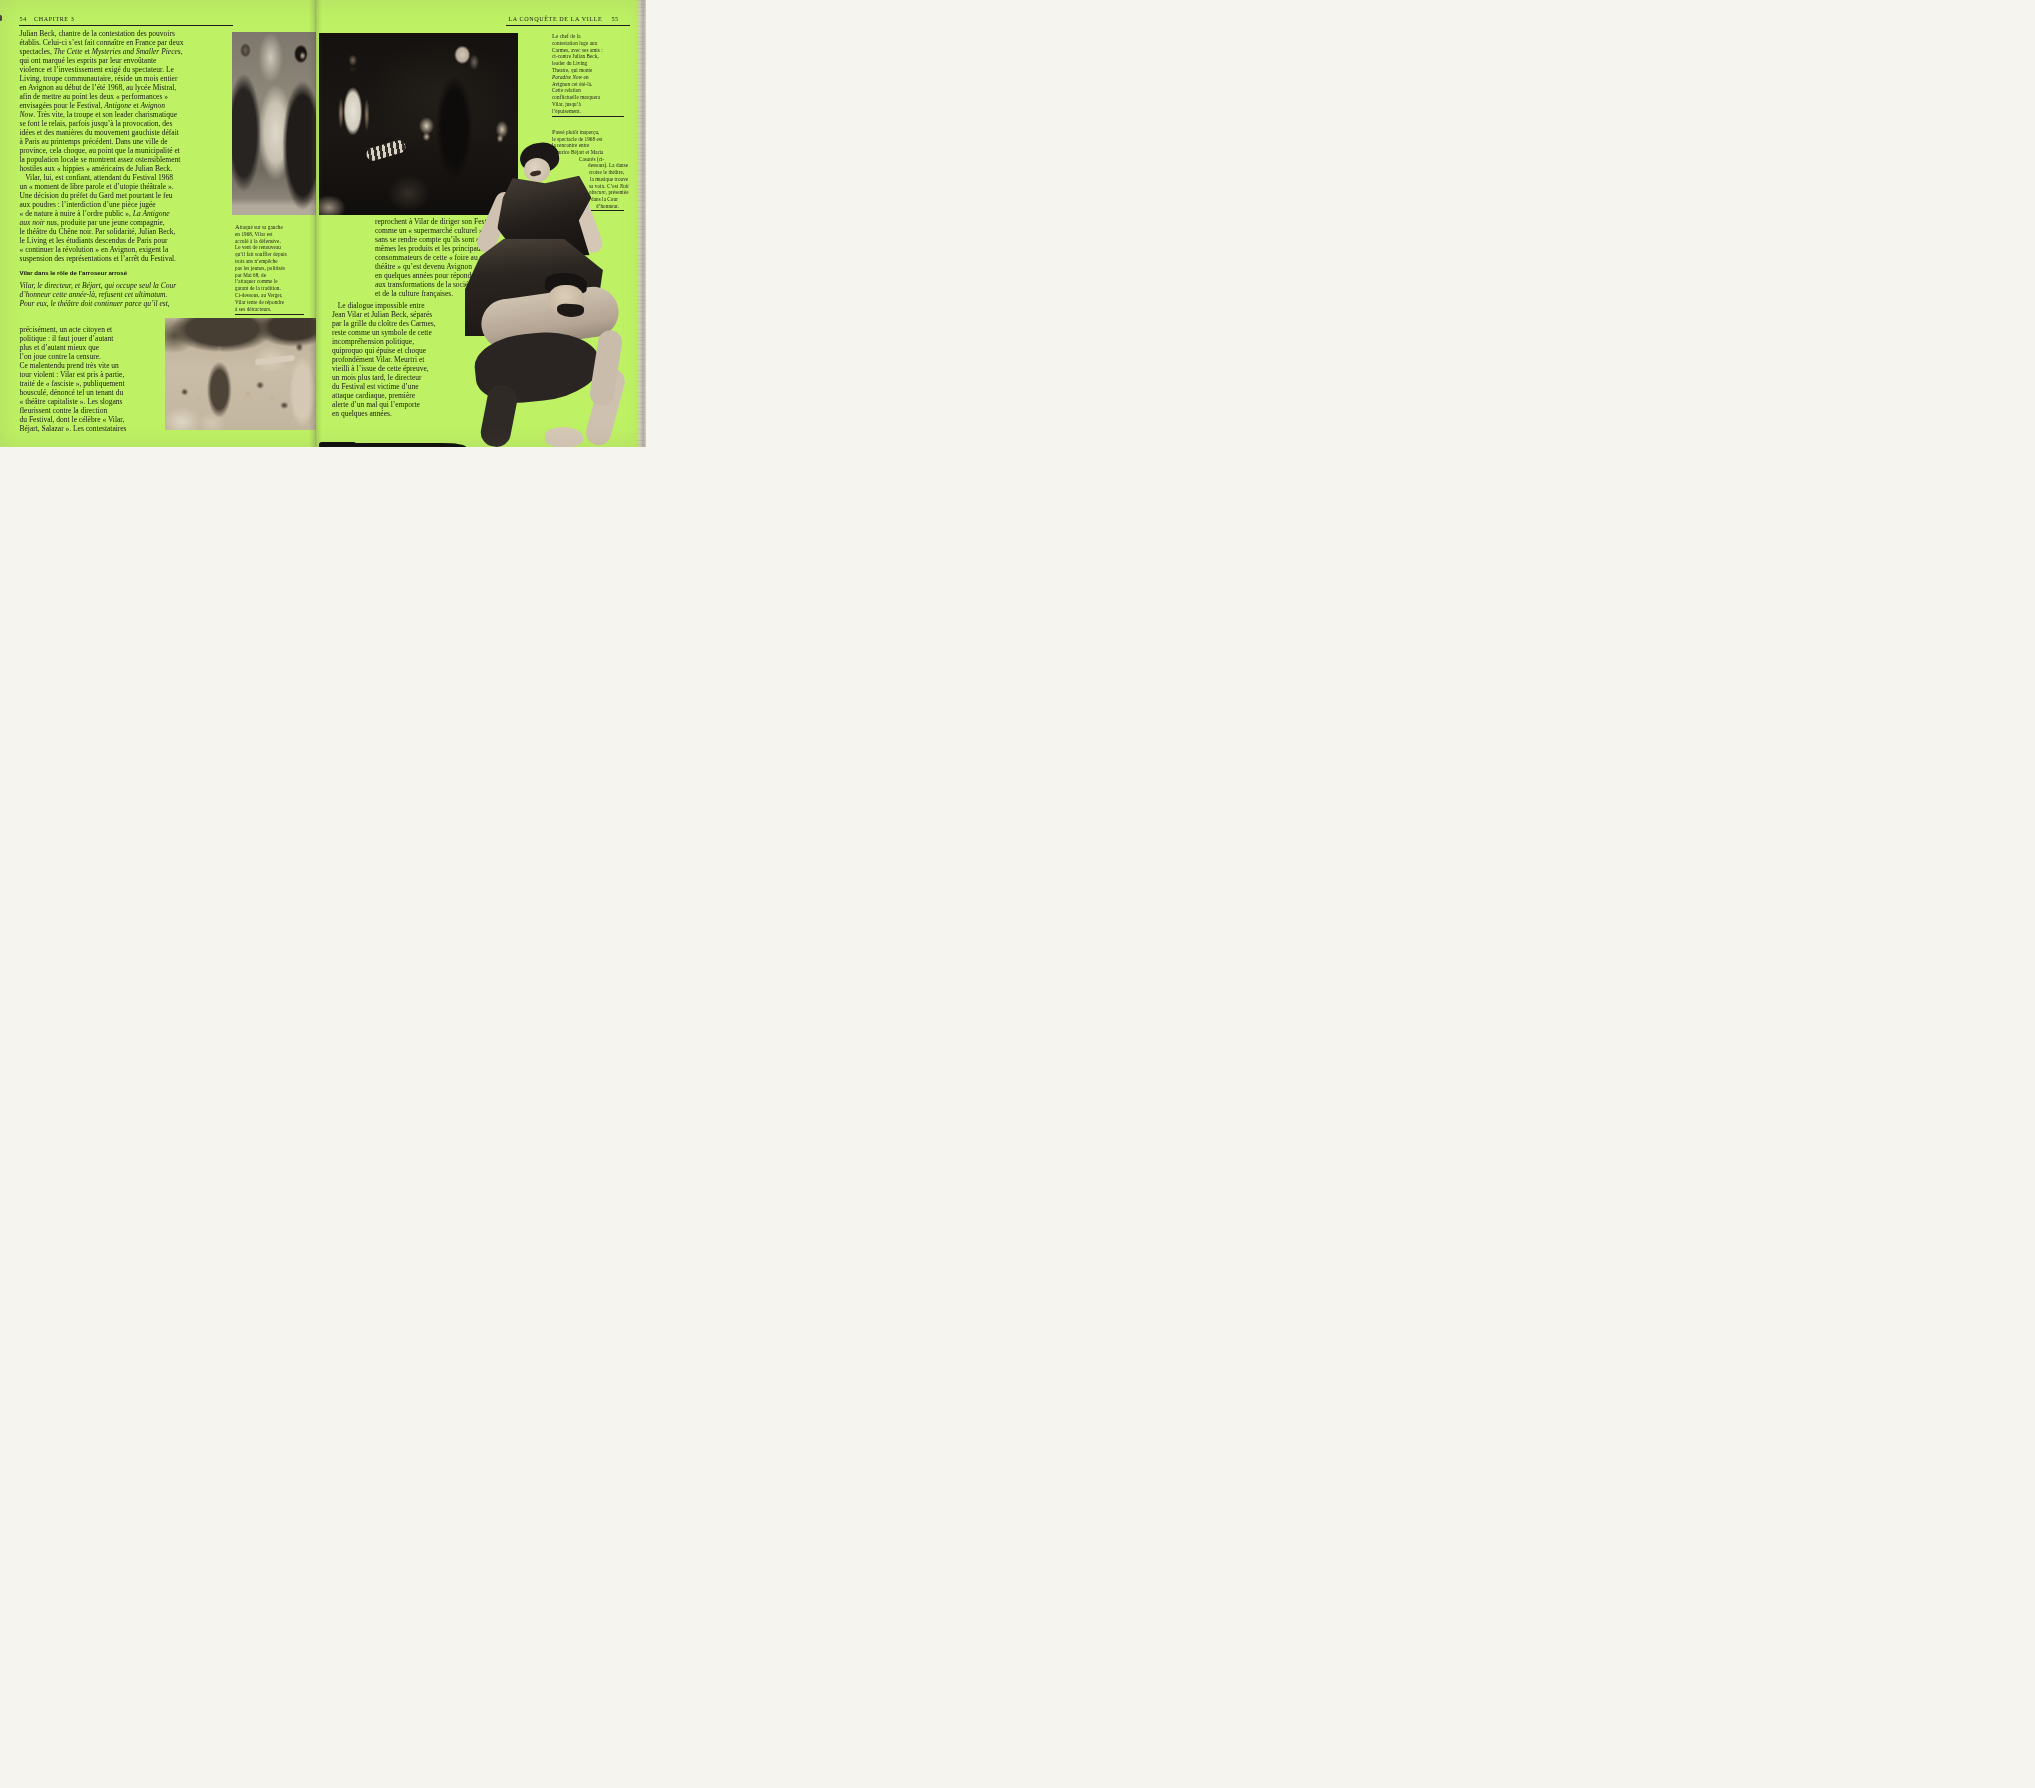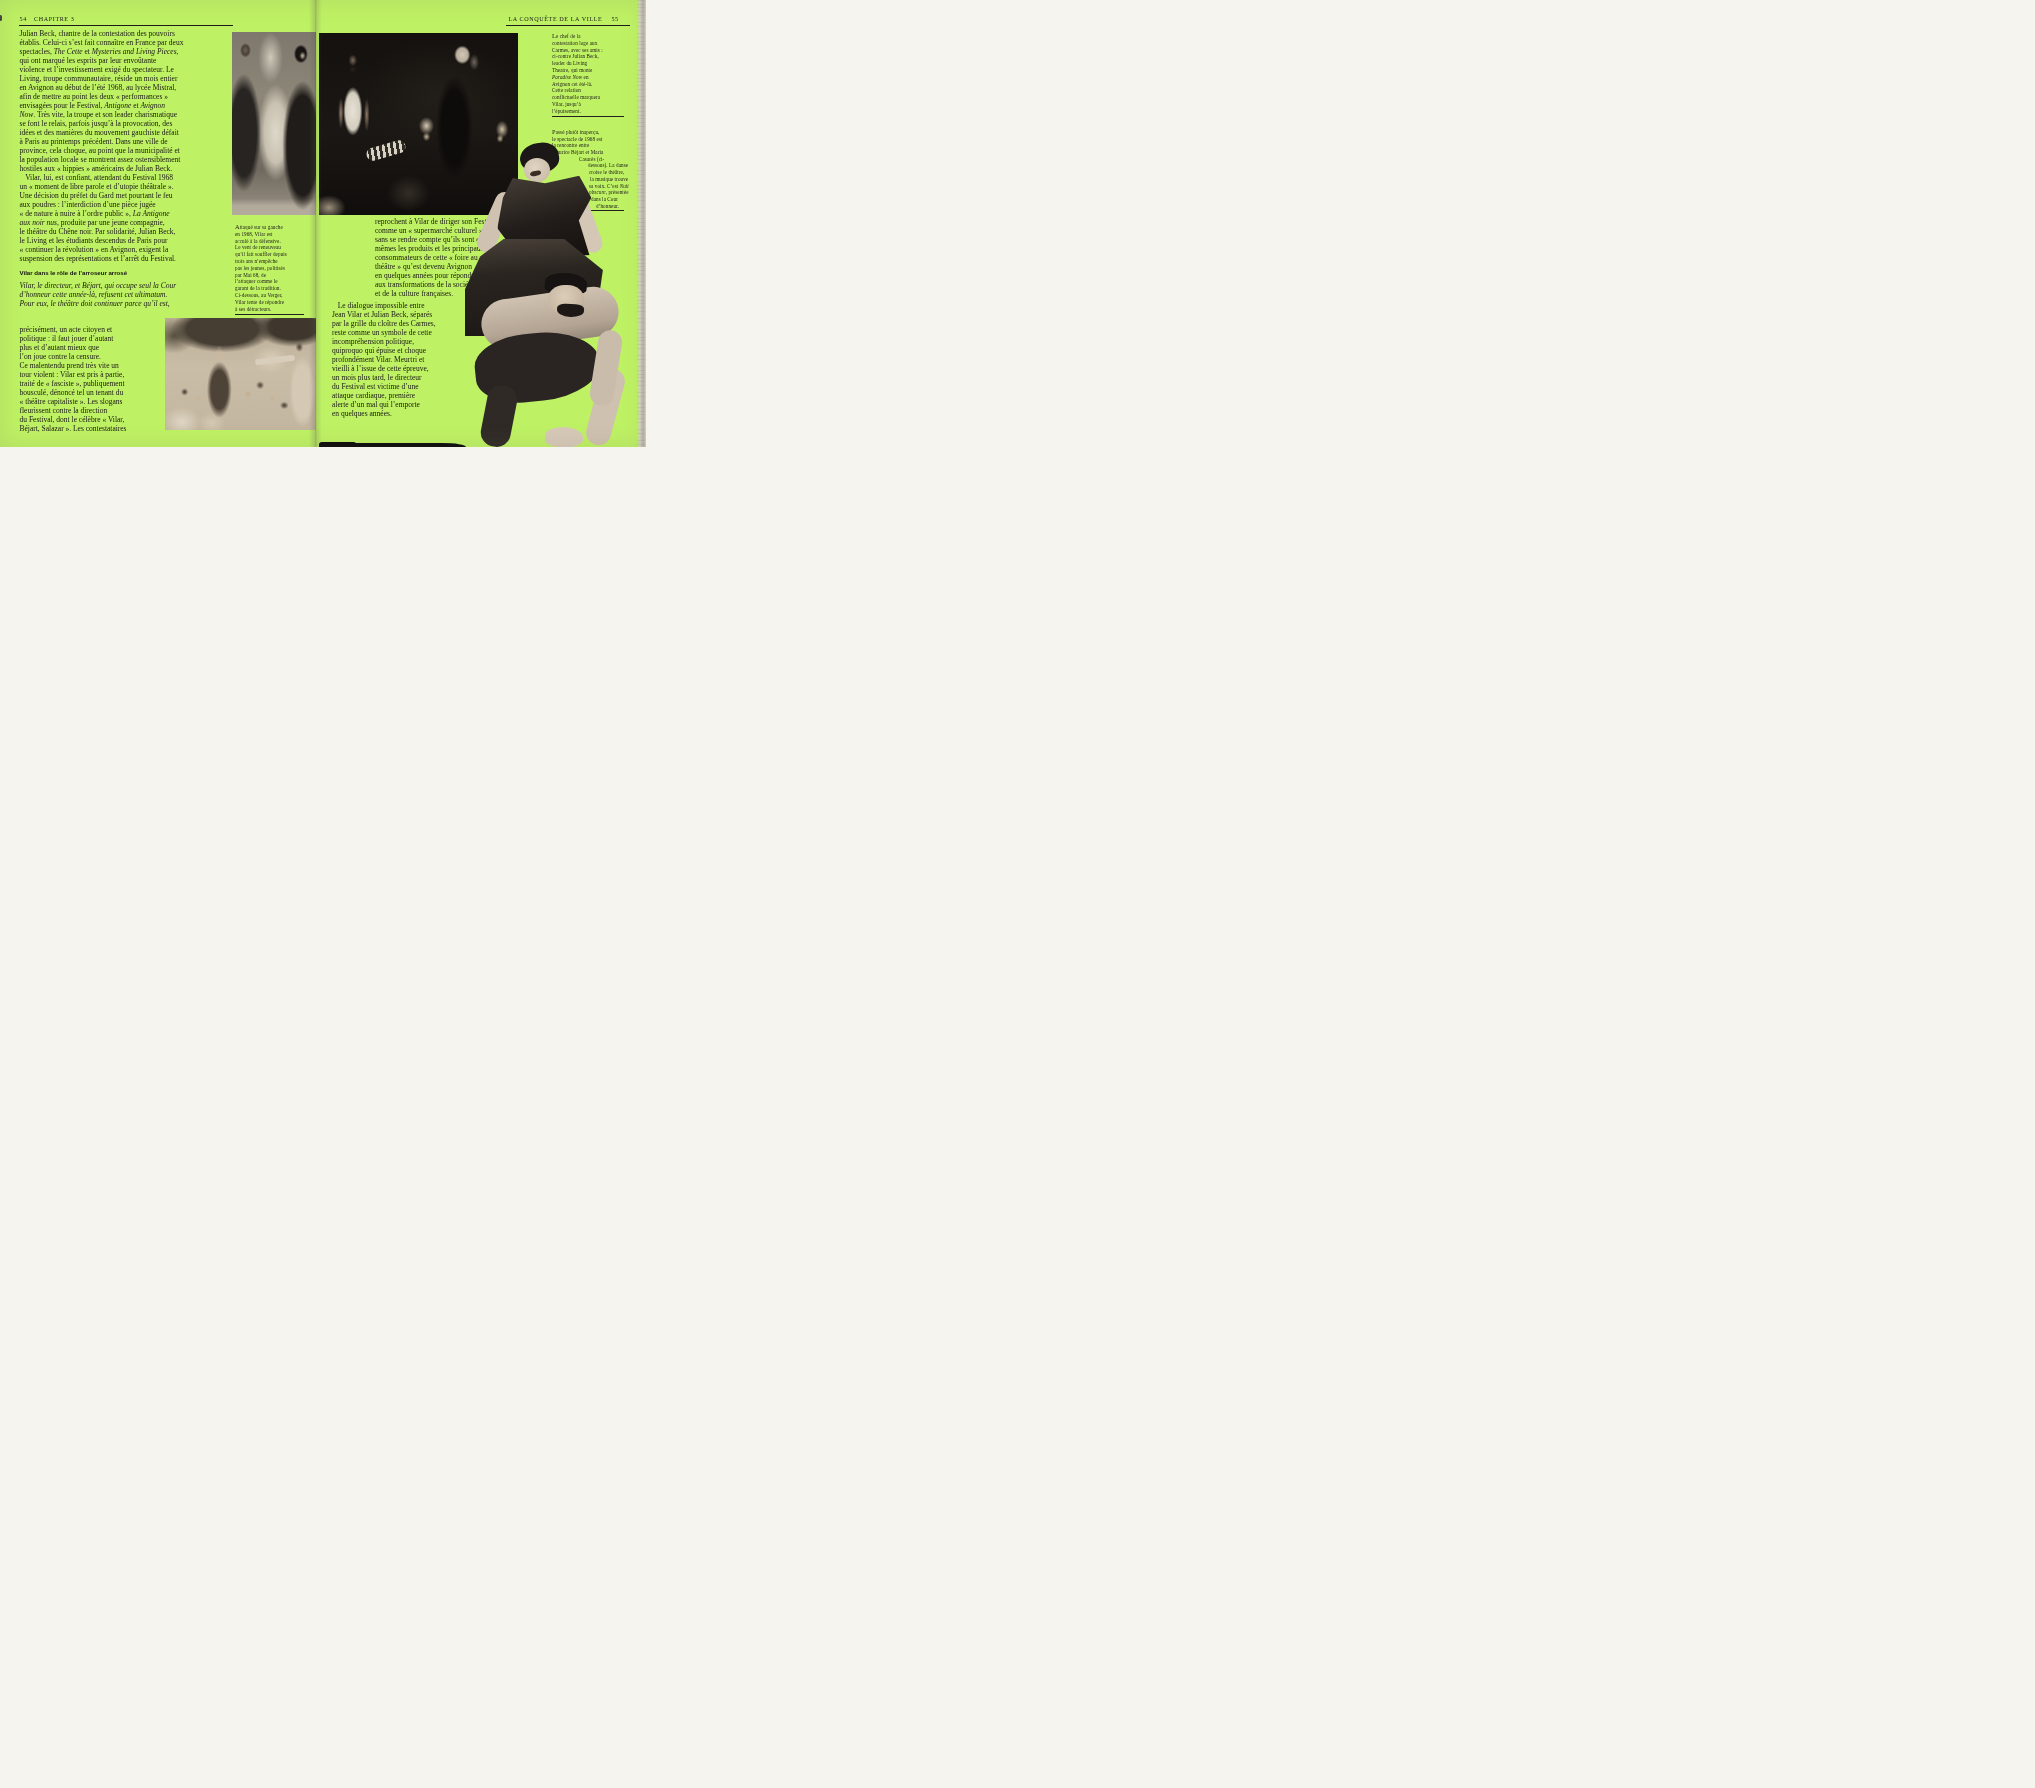--- a/index.html
+++ b/index.html
@@ -136,21 +136,21 @@
   </div>
   <div class="abs rule" style="left:19px;top:25px;width:214px;height:0.8px;"></div>
 
   <div class="abs runhead runhead-r" style="right:20px;top:15.5px;">
     <span>LA CONQUÊTE DE LA VILLE</span><span class="num">55</span>
   </div>
   <div class="abs rule" style="left:506px;top:25px;width:124px;height:1px;"></div>
 
   <div class="abs body-text" style="left:19.5px;top:28.5px;width:220px;">Julian Beck, chantre de la contestation des pouvoirs
 établis. Celui-ci s’est fait connaître en France par deux
-spectacles, <i>The Cette</i> et <i>Mysteries and Living Pieces</i>,
+spectacles, <i>The Cette</i> et <i>Mysteries and Smaller Pieces</i>,
 qui ont marqué les esprits par leur envoûtante
 violence et l’investissement exigé du spectateur. Le
 Living, troupe communautaire, réside un mois entier
 en Avignon au début de l’été 1968, au lycée Mistral,
 afin de mettre au point les deux « performances »
 envisagées pour le Festival, <i>Antigone</i> et <i>Avignon</i>
 <i>Now</i>. Très vite, la troupe et son leader charismatique
 se font le relais, parfois jusqu’à la provocation, des
 idées et des manières du mouvement gauchiste défait
 à Paris au printemps précédent. Dans une ville de

